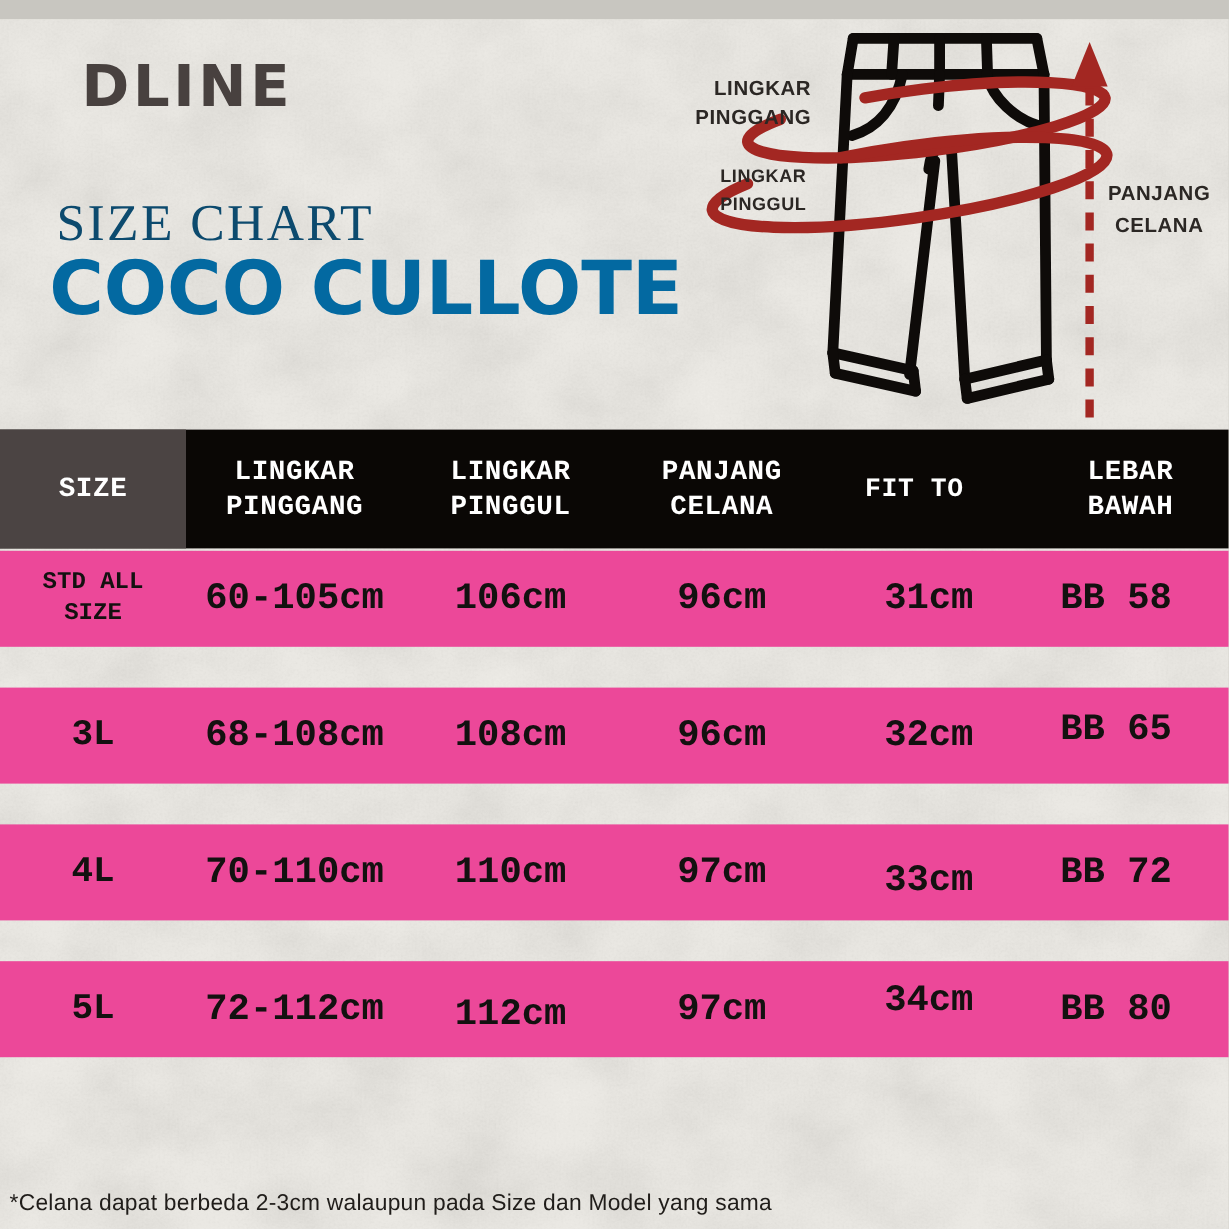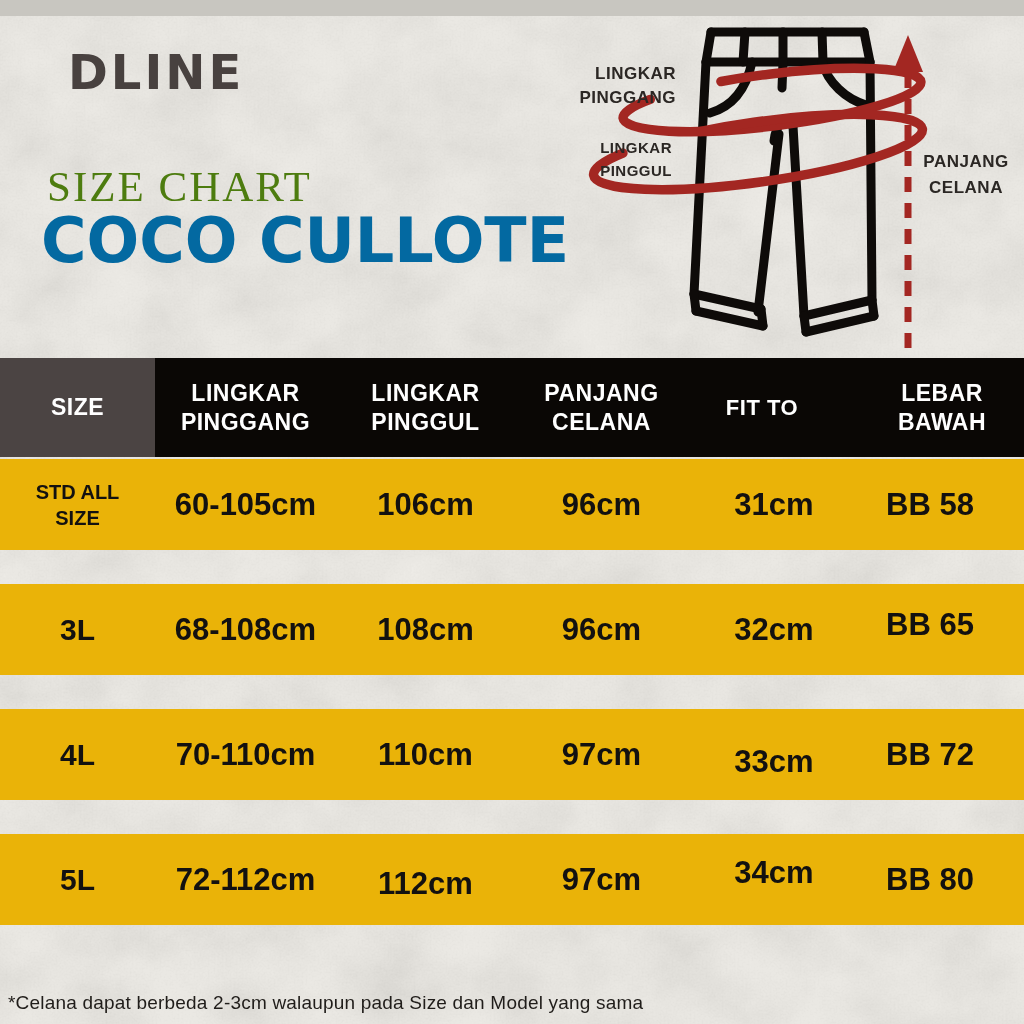--- a/index.html
+++ b/index.html
@@ -13,51 +13,52 @@
 
   
   .brand{
     position:absolute;left:68px;top:28px;z-index:2;
     font-family:"DejaVu Sans",sans-serif;font-weight:800;
     font-size:48px;letter-spacing:3px;color:#48413F;
   }
   .subtitle{
     position:absolute;left:47px;top:146px;z-index:2;
     font-family:"Liberation Serif",serif;font-weight:400;
-    font-size:43px;letter-spacing:2px;color:#4d7c0f;
+    font-size:43px;letter-spacing:2px;color:#0c4a6e;
   }
   .product{
     position:absolute;left:41px;top:188px;z-index:2;
     font-family:"DejaVu Sans",sans-serif;font-weight:800;
     font-size:62px;letter-spacing:0px;color:#0369a1;
   }
 
   
   .diagram-svg{position:absolute;left:560px;top:0;z-index:1;}
   .diag-label{position:absolute;z-index:2;font-weight:700;color:#2B2724;}
   .label-waist{right:348px;top:46px;text-align:right;font-size:17px;line-height:24px;letter-spacing:.5px;}
   .label-hip{right:352px;top:120px;text-align:right;font-size:15px;line-height:23px;letter-spacing:.5px;}
   .label-length{left:918px;top:133px;width:96px;text-align:center;font-size:17px;line-height:26px;letter-spacing:.5px;}
 
   
   .size-table{position:absolute;left:0;top:342px;width:1024px;z-index:2;}
   .thead,.trow{
     display:grid;grid-template-columns:155px 181px 179px 173px 172px 164px;
     align-items:center;
+    font-family:Liberation Mono, monospace;
   }
   .thead{height:99px;background:#0A0705;}
   .thead .cell{color:#FFFFFF;text-align:center;font-weight:700;font-size:23px;line-height:29px;letter-spacing:.5px;}
   .cell-corner{
     background:#4B4443;height:100%;display:flex;align-items:center;justify-content:center;
     font-size:44px;letter-spacing:1px;
   }
   .thead .c6,.trow .c6{padding-right:24px;}
   .thead .c6{font-size:22px;}
 
-  .trow{height:91px;background:#eab308;margin-top:34px;}
+  .trow{height:80px;background:#ec4899;margin-top:34px;}
   .trow#r1{margin-top:2px;}
   .trow .cell{text-align:center;font-weight:700;color:#131110;font-size:31px;}
   .trow .c1{font-size:30px;}
   #r1 .c1{font-size:20px;line-height:26px;}
   #r1 .c1 span{display:inline-block;max-width:96px;}
   
   #r2 .c6{transform:translateY(-5px);text-align:center;}
   #r3 .c5{transform:translateY(7px);}
   #r4 .c3{transform:translateY(4px);}
   #r4 .c5{transform:translateY(-7px);}

